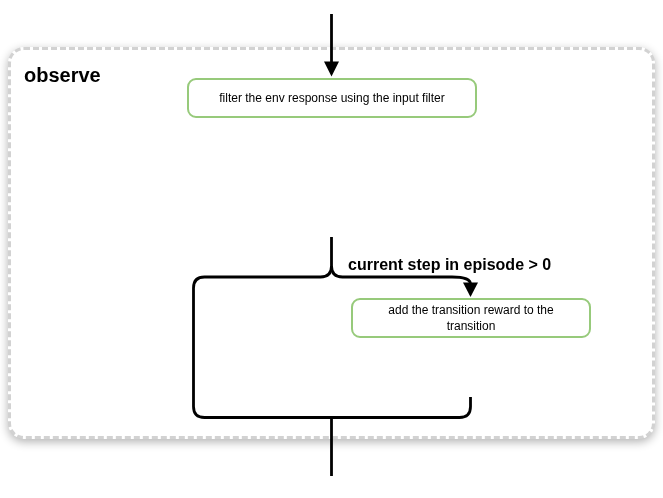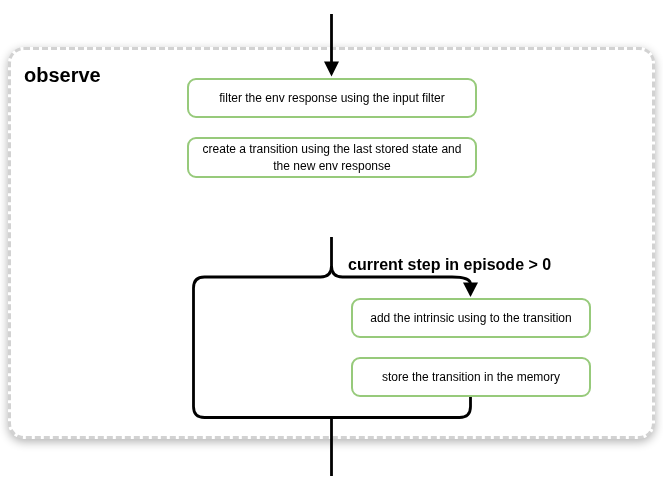--- a/index.html
+++ b/index.html
@@ -110,28 +110,22 @@
       <path d="M331.5,416 V476" fill="none" stroke="#000000" stroke-width="2.8"></path>
     </g>
   </svg>
 
   <div class="title">observe</div>
 
   <div class="node node-1">
     <span>filter the env response using the input filter</span>
   </div>
 
-  <div class="node node-2">
-    <span>create a transition using the last stored state and the new env response</span>
-  </div>
 
 
   <div class="condition-label">current step in episode &gt; 0</div>
 
   <div class="node node-4">
-    <span>add the intrinsic using to the transition</span>
+    <span>add the transition reward to the transition</span>
   </div>
 
-  <div class="node node-5">
-    <span>store the transition in the memory</span>
-  </div>
 
 </div>
 
 </body></html>

